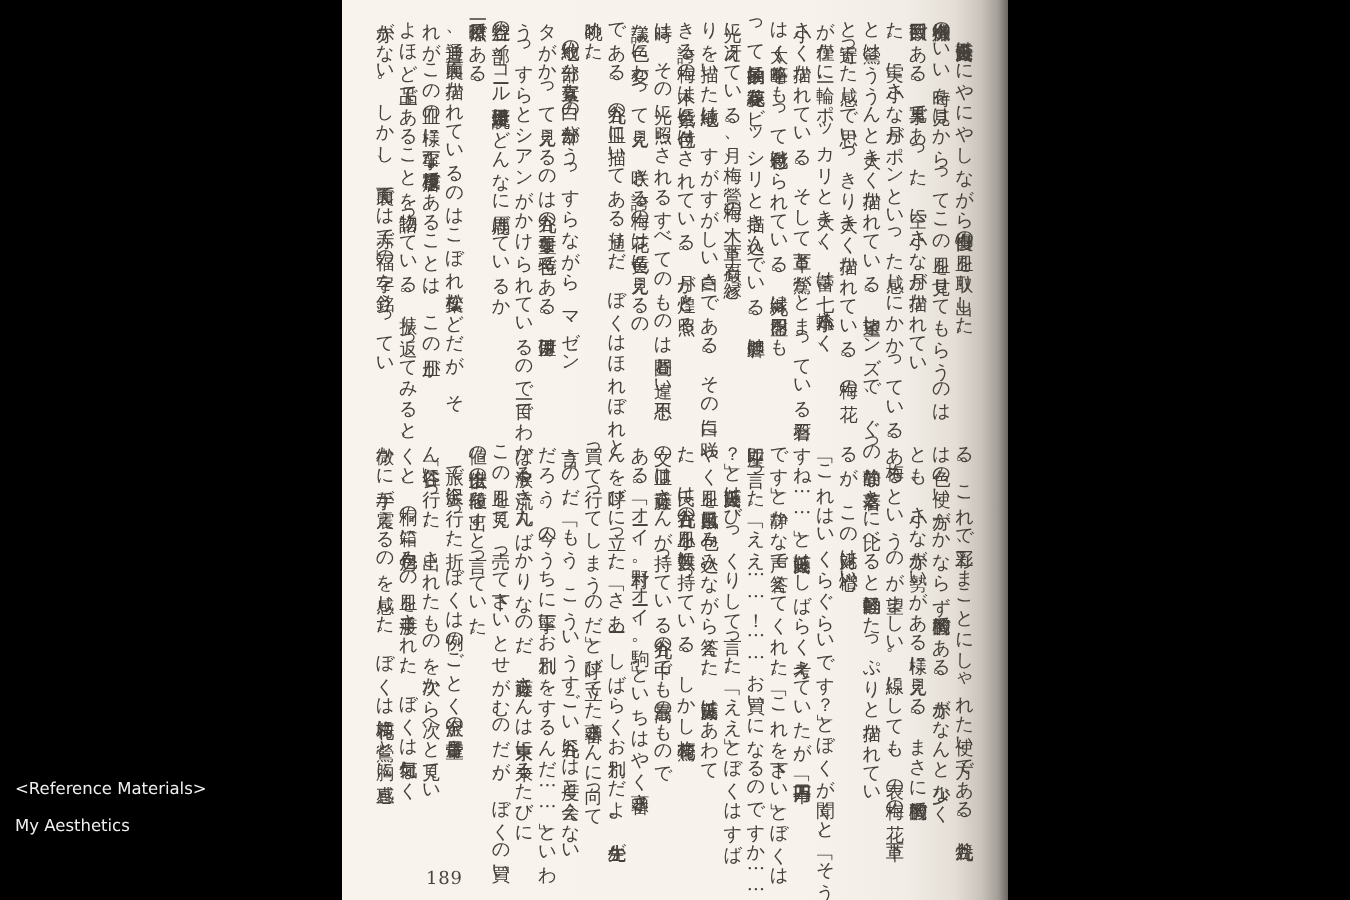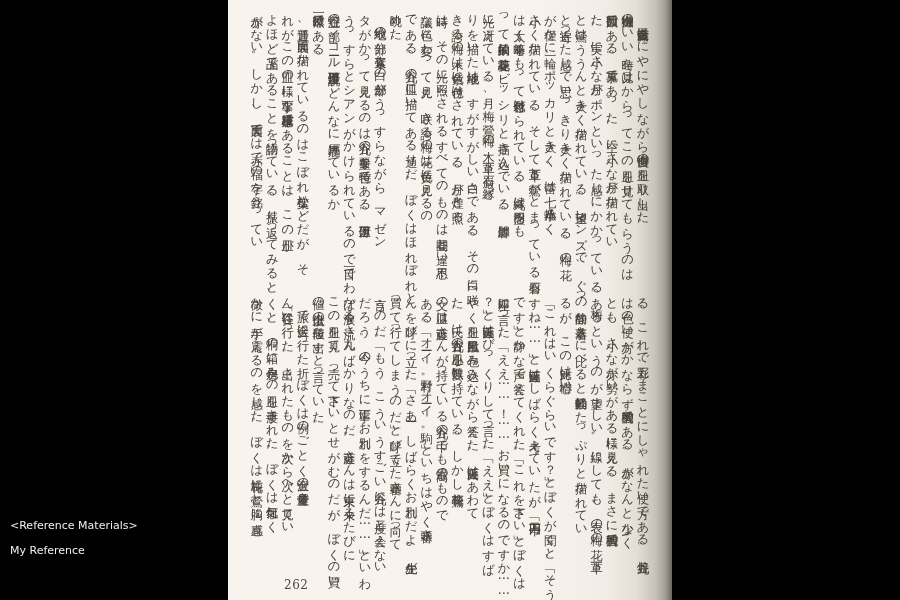--- a/index.html
+++ b/index.html
@@ -111,19 +111,19 @@
         <div class="col" style="left: 129.9px; top: 289px;">だろう。今のうちに丁寧にお別れをするんだ……」といわ</div>
         <div class="col" style="left: 114.45px; top: 289px;">ば涙を流さんばかりなのだ。近藤さんは東京に来るたびに</div>
         <div class="col" style="left: 99px; top: 289px;">この皿を見て、売って下さいとせがむのだが、ぼくの買い</div>
         <div class="col" style="left: 83.55px; top: 289px;">値の十倍以上の値段を出すと言っていた。</div>
         <div class="col" style="left: 68.1px; top: 289px;">　旅で金沢に行った折、ぼくは例のごとく金沢の骨董屋さ</div>
         <div class="col" style="left: 52.65px; top: 289px;">ん「谷住」に行った。出されたものを次から次へと見てい</div>
         <div class="col" style="left: 37.2px; top: 289px;">くと、桐の箱に房包みの皿を手渡された。ぼくは何気なく</div>
         <div class="col" style="left: 21.75px; top: 289px;">微かに手が震えるのを感じた。ぼくは梅花に鶯と胸に直感</div>
       </div>
   </div>
-  <div class="page-number">262</div>
+  <div class="page-number">189</div>
 
   <div class="caption">
     <div>&lt;Reference Materials&gt;</div>
-    <div>My Reference</div>
+    <div>My Aesthetics</div>
   </div>
 </div>
 
 </body></html>

